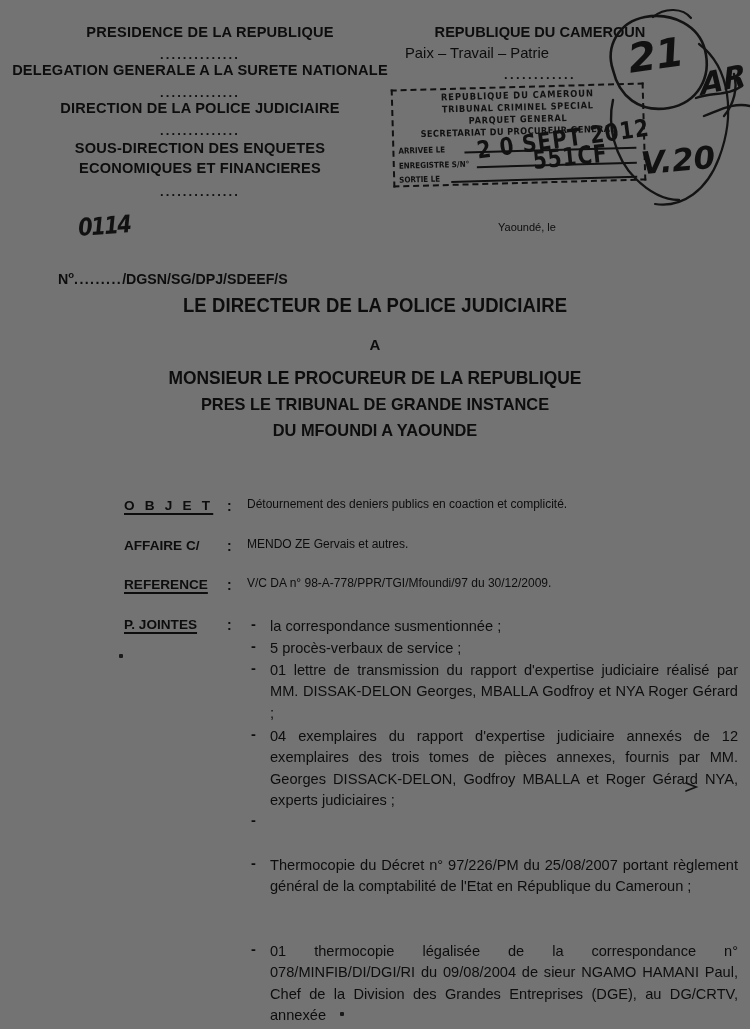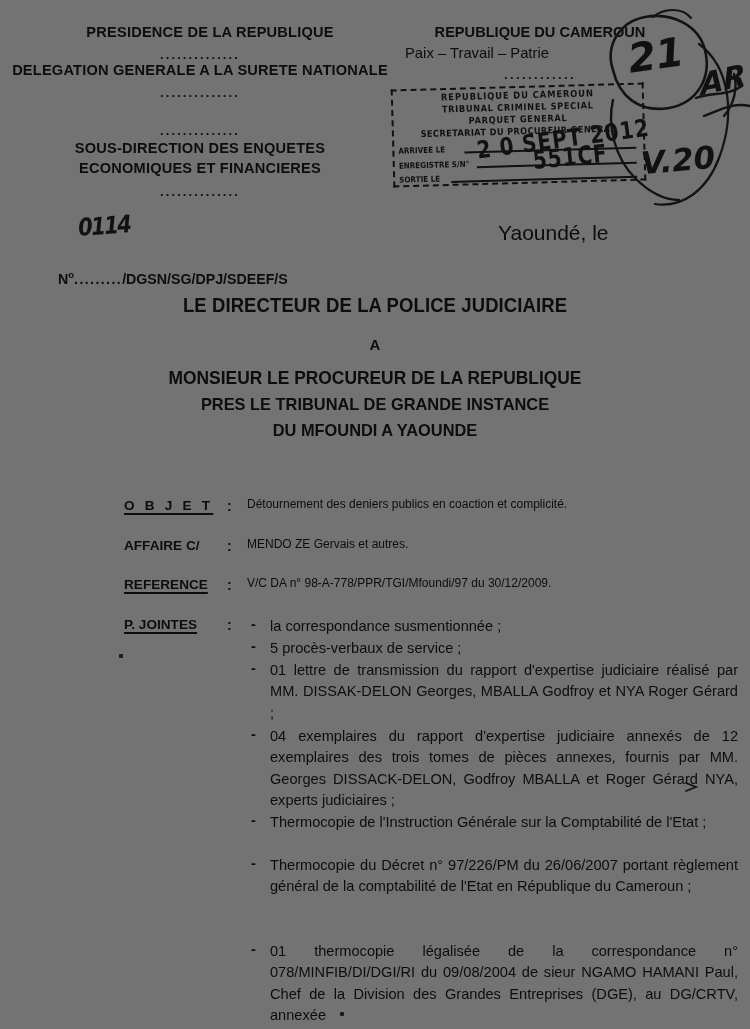--- a/index.html
+++ b/index.html
@@ -75,21 +75,21 @@
     font-family: "DejaVu Sans", sans-serif;
     font-size: 21px;
     font-weight: bold;
     font-style: italic;
     letter-spacing: -1.5px;
     transform: rotate(-4deg) scaleY(1.15);
     color: #111;
   }
 
   .yaounde {
-    font-size: 21px;
+    font-size: 11px;
     white-space: nowrap;
   }
 
   
   .title-big {
     font-weight: bold;
     font-size: 18.5px;
     text-align: center;
     white-space: nowrap;
     letter-spacing: 0.1px;
@@ -227,20 +227,21 @@
 <div id="page">
 
   <div class="abs hdr-line" style="left:0; top:24px; width:420px;">PRESIDENCE DE LA REPUBLIQUE</div>
 
   <div class="abs dots" style="left:0; top:48px; width:400px;">..............</div>
 
   <div class="abs hdr-line" style="left:0; top:62px; width:400px;">DELEGATION GENERALE A LA SURETE NATIONALE</div>
 
   <div class="abs dots" style="left:0; top:86px; width:400px;">..............</div>
 
+  <div class="abs hdr-line" style="left:0; top:100px; width:400px;">DIRECTION DE LA POLICE JUDICIAIRE</div>
 
   <div class="abs dots" style="left:0; top:124px; width:400px;">..............</div>
 
   <div class="abs hdr-line" style="left:0; top:160px; width:400px;">ECONOMIQUES ET FINANCIERES</div>
   <div class="abs hdr-line" style="left:0; top:140px; width:400px;">SOUS-DIRECTION DES ENQUETES</div>
 
   <div class="abs dots" style="left:0; top:185px; width:400px;">..............</div>
 
   <div class="abs refno" style="left:58px; top:222px;">
     <span>N</span><span class="sup">o</span><span class="dotfill">.........</span><span>/DGSN/SG/DPJ/SDEEF/S</span>
@@ -331,24 +332,23 @@
   <div class="pj-dash" style="left:251px; top:638px;">-</div>
   <div class="pj-item" style="left:270px; top:638px; width:468px;">5 procès-verbaux de service ;</div>
 
   <div class="pj-dash" style="left:251px; top:660px;">-</div>
   <div class="pj-item" style="left:270px; top:660px; width:468px;">01 lettre de transmission du rapport d'expertise judiciaire réalisé par MM. DISSAK-DELON Georges, MBALLA Godfroy et NYA Roger Gérard ;</div>
 
   <div class="pj-dash" style="left:251px; top:726px;">-</div>
   <div class="pj-item" style="left:270px; top:726px; width:468px;">04 exemplaires du rapport d'expertise judiciaire annexés de 12 exemplaires des trois tomes de pièces annexes, fournis par MM. Georges DISSACK-DELON, Godfroy MBALLA et Roger Gérard NYA, experts judiciaires ;</div>
 
   <div class="pj-dash" style="left:251px; top:812px;">-</div>
-  <div class="pj-item" style="left:270px; top:812px; width:468px;">Thermocopie de l'Instruction Générale sur la Comptabilité de l'Etat ;</div>
 
   <div class="pj-dash" style="left:251px; top:855px;">-</div>
-  <div class="pj-item" style="left:270px; top:855px; width:468px;">Thermocopie du Décret n° 97/226/PM du 26/06/2007 portant règlement général de la comptabilité de l'Etat en République du Cameroun ;</div>
+  <div class="pj-item" style="left:270px; top:855px; width:468px;">Thermocopie du Décret n° 97/226/PM du 25/08/2007 portant règlement général de la comptabilité de l'Etat en République du Cameroun ;</div>
 
   <div class="pj-dash" style="left:251px; top:941px;">-</div>
   <div class="pj-item" style="left:270px; top:941px; width:468px;">01 thermocopie légalisée de la correspondance n° 078/MINFIB/DI/DGI/RI du 09/08/2004 de sieur NGAMO HAMANI Paul, Chef de la Division des Grandes Entreprises (DGE), au DG/CRTV, annexée</div>
 
   <div class="stray-dot" style="left:119px; top:654px;"></div>
   <div class="stray-dot" style="left:340px; top:1012px;"></div>
 
   <svg class="ink" style="left:684px; top:780px;" width="16" height="14" viewBox="0 0 16 14">
     <g fill="none" stroke="#131313" stroke-width="1.8" stroke-linecap="round">
       <path d="M 2 3 L 12 7 L 2 11"></path>

